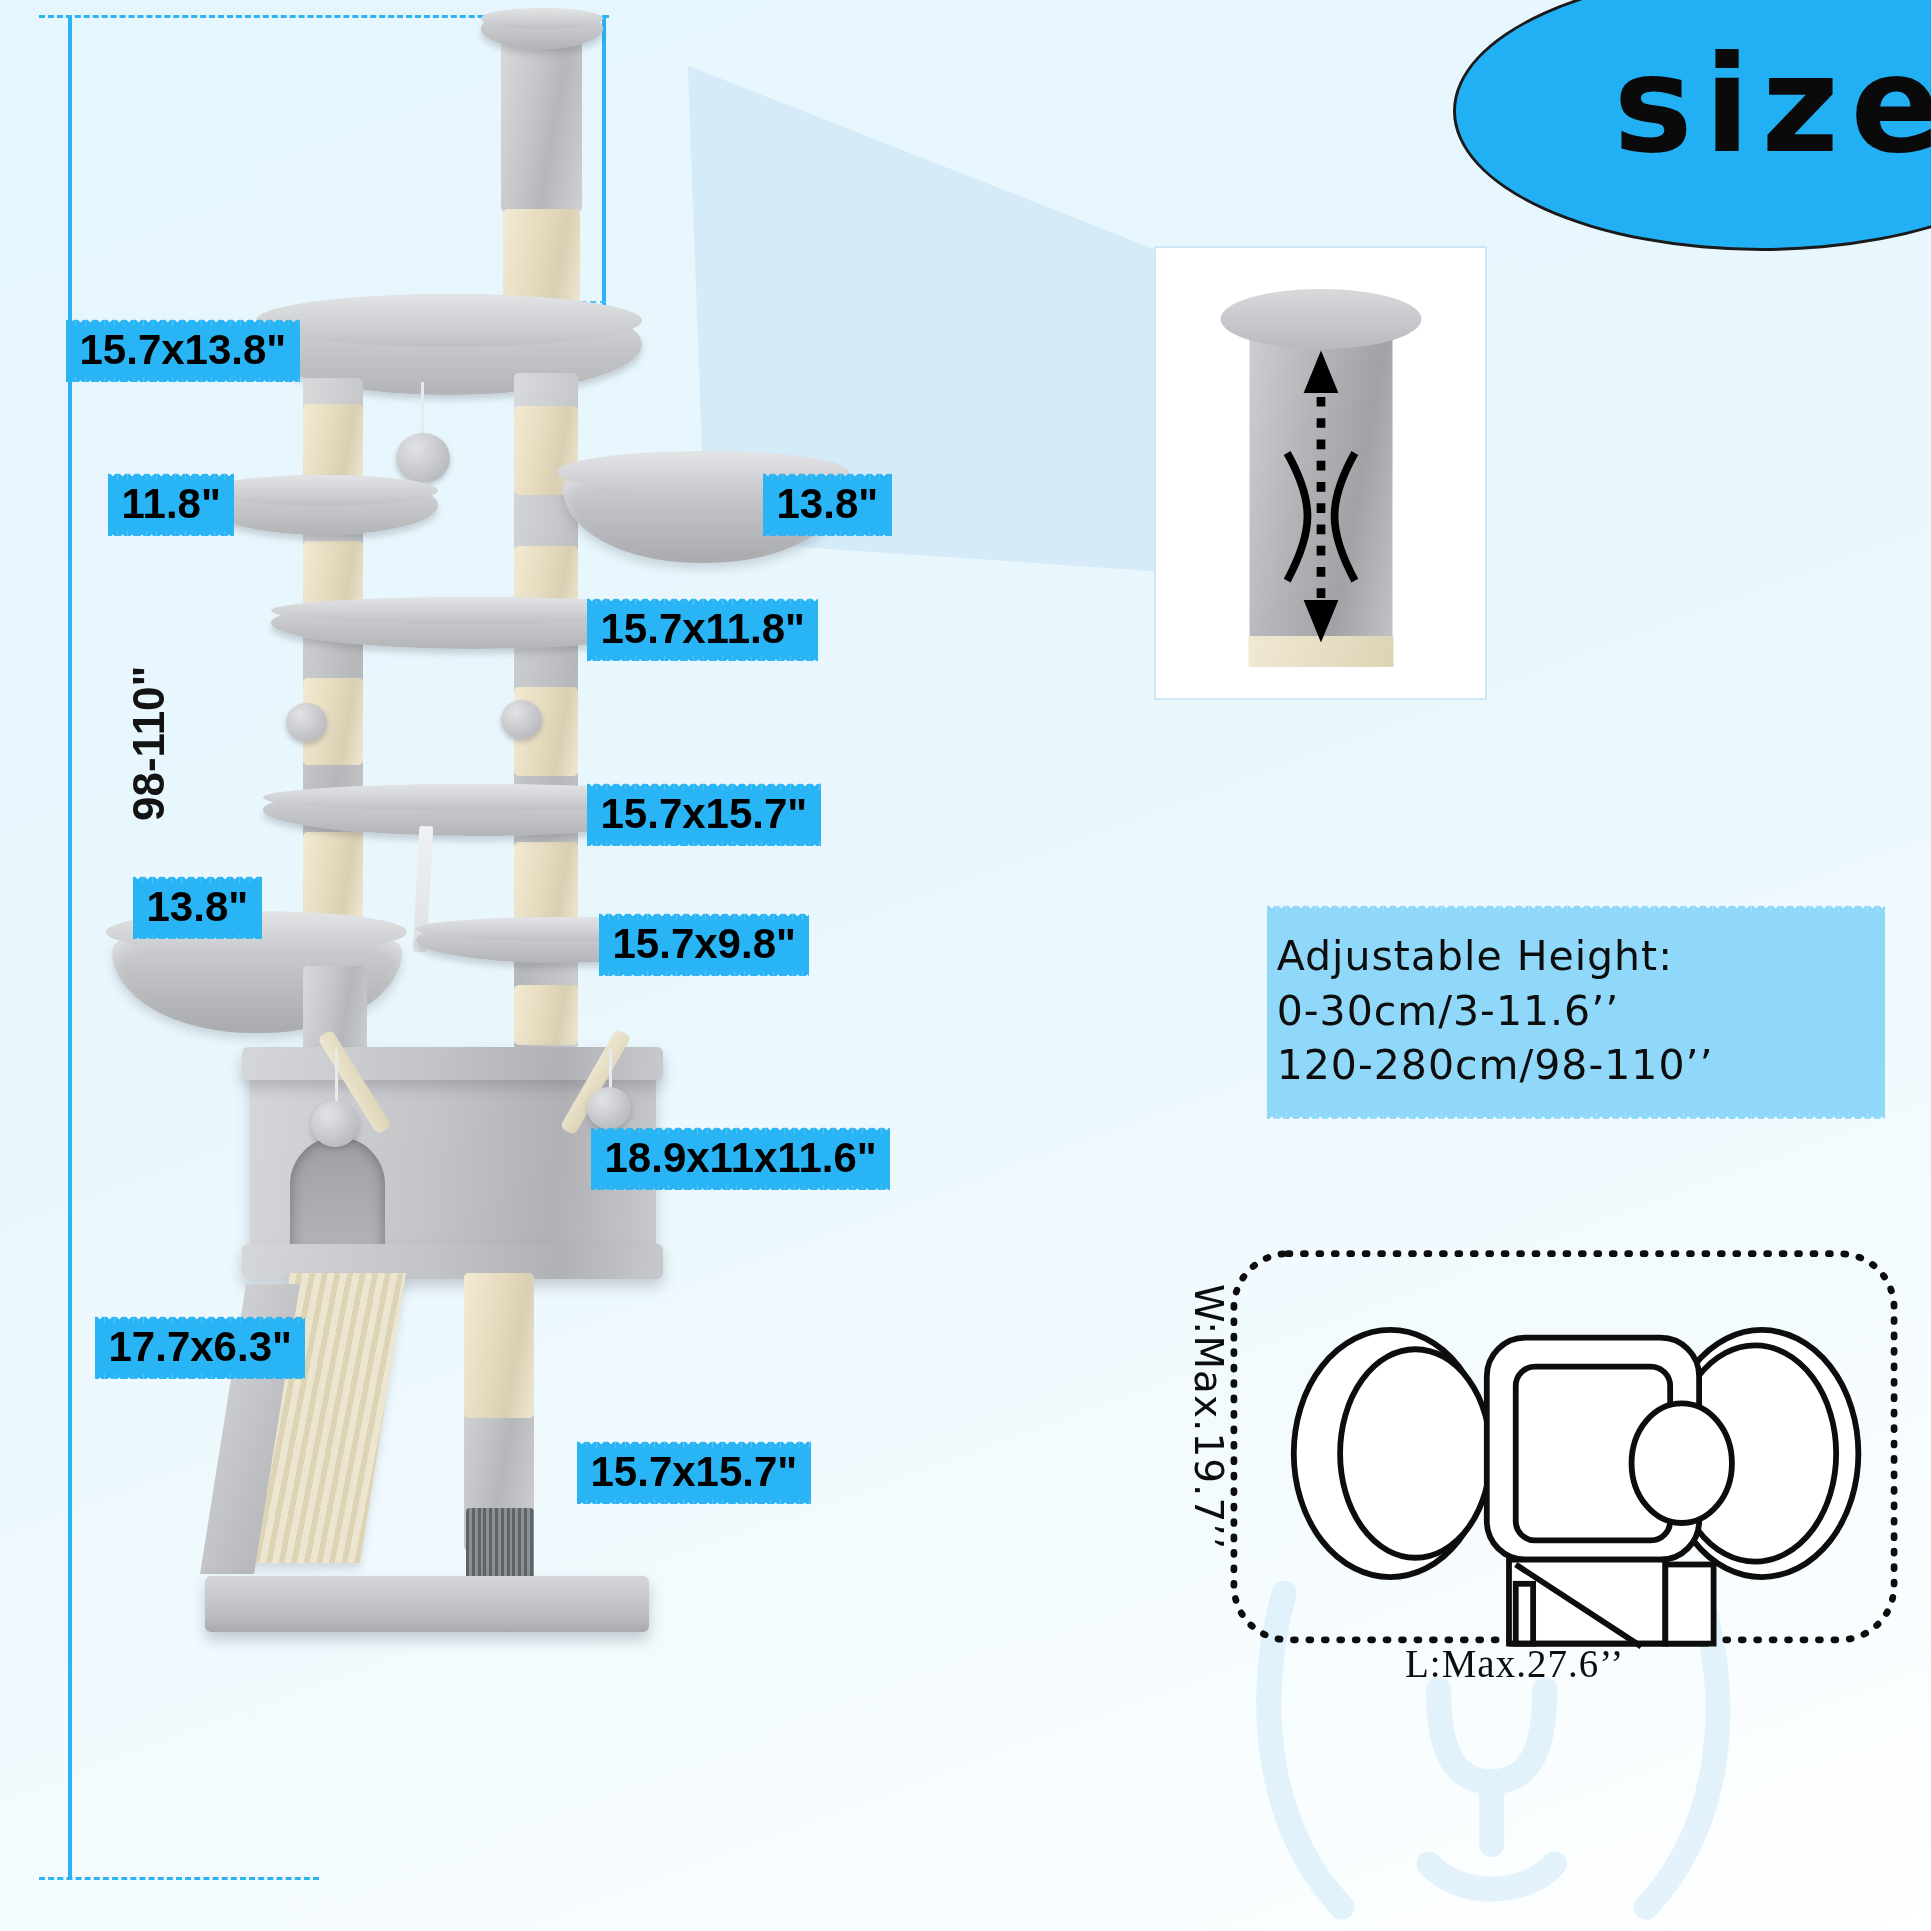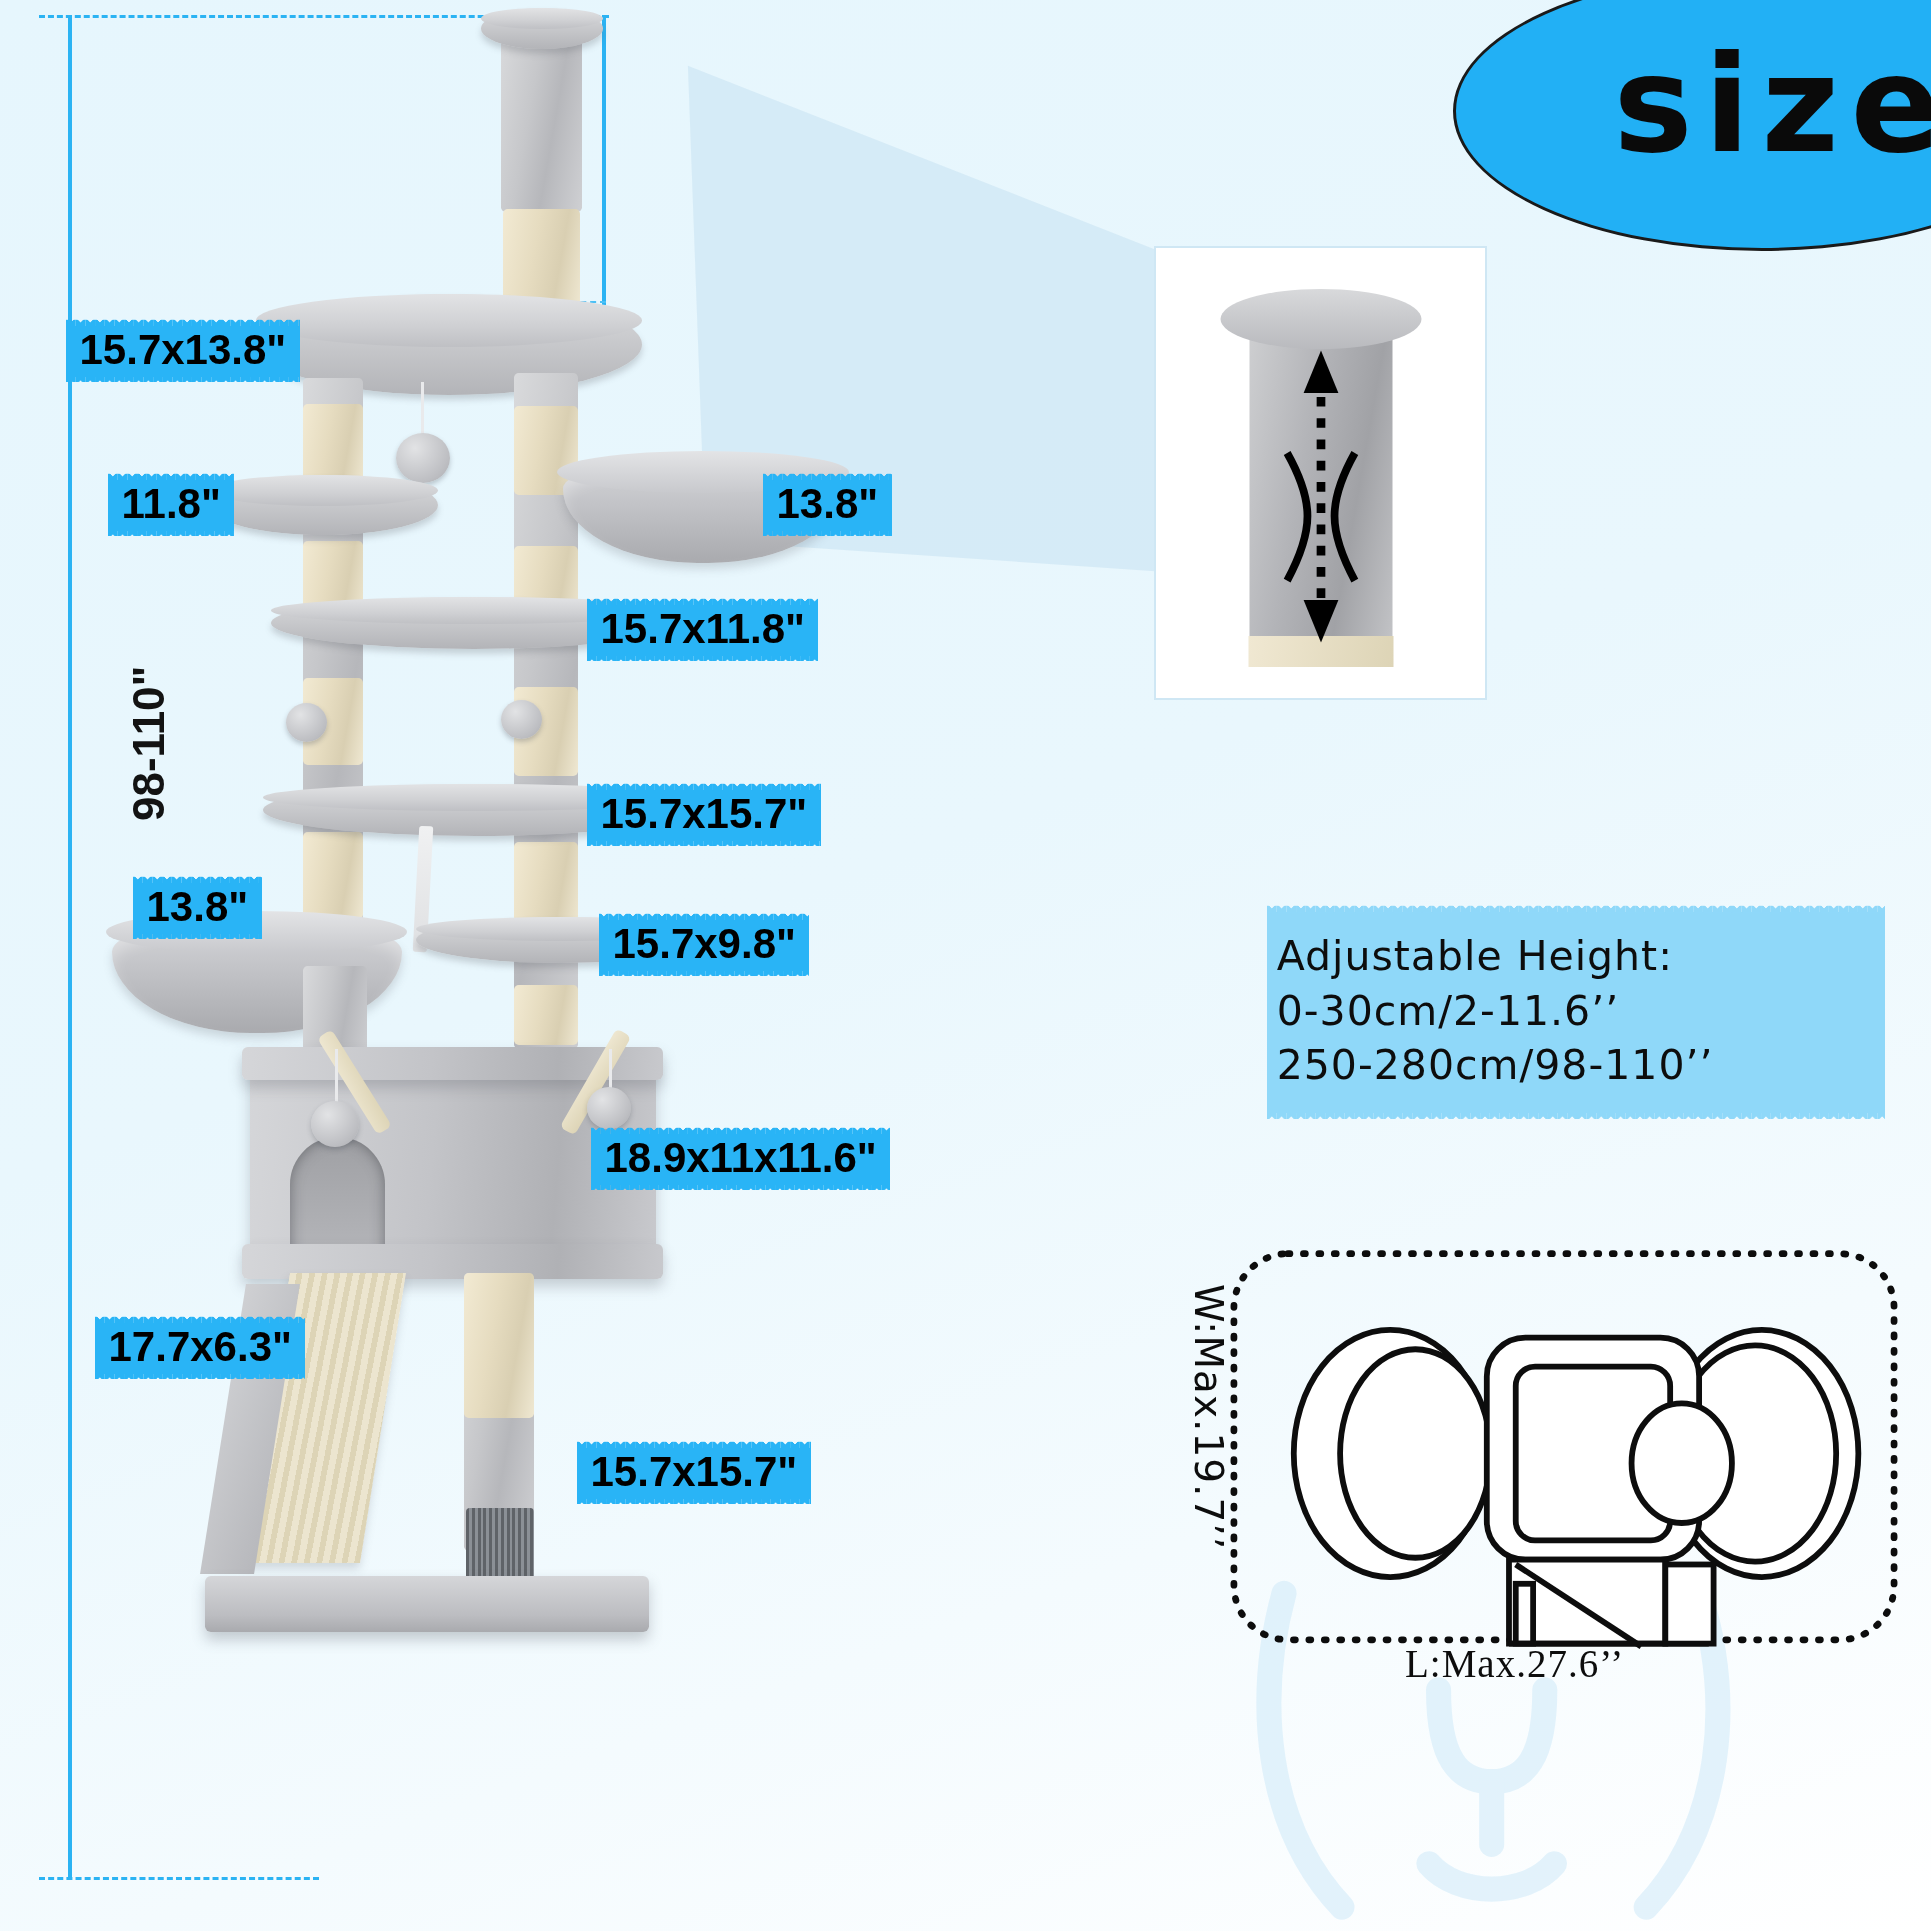--- a/index.html
+++ b/index.html
@@ -376,22 +376,22 @@
   <div class="tag" style="left:95px; top:1323px; font-size:42px;">
     <span class="lbl">17.7x6.3"</span>
   </div>
   <div class="tag" style="left:577px; top:1448px; font-size:42px;">
     <span class="lbl">15.7x15.7"</span>
   </div>
 
 
   <div id="spec">
     <div>Adjustable Height:</div>
-    <div>0-30cm/2-11.6’’</div>
-    <div>250-280cm/98-110’’</div>
+    <div>0-30cm/3-11.6’’</div>
+    <div>120-280cm/98-110’’</div>
   </div>
 
   <svg id="foot" viewBox="0 0 700 430">
     <rect x="8" y="8" width="684" height="400" rx="56" ry="56" fill="none" stroke="#0d0d0d" stroke-width="7" stroke-dasharray="2 14" stroke-linecap="round"></rect>
     <g fill="#ffffff" stroke="#0d0d0d" stroke-width="6">
 
       <ellipse cx="170" cy="215" rx="100" ry="128"></ellipse>
       <ellipse cx="196" cy="215" rx="78" ry="108"></ellipse>
 
       <ellipse cx="555" cy="215" rx="100" ry="128"></ellipse>

